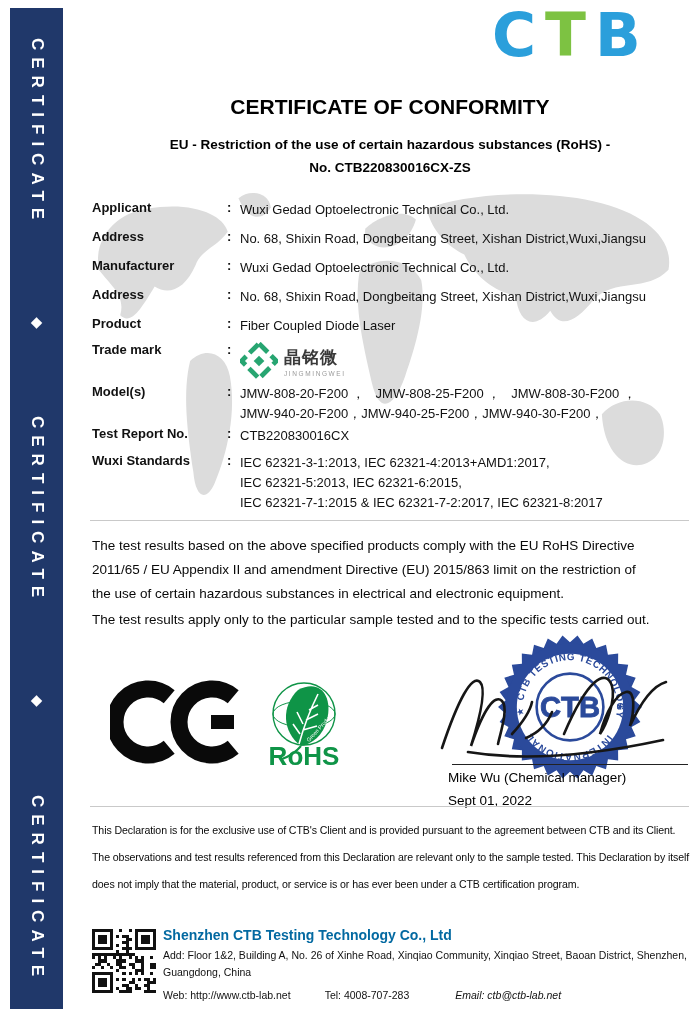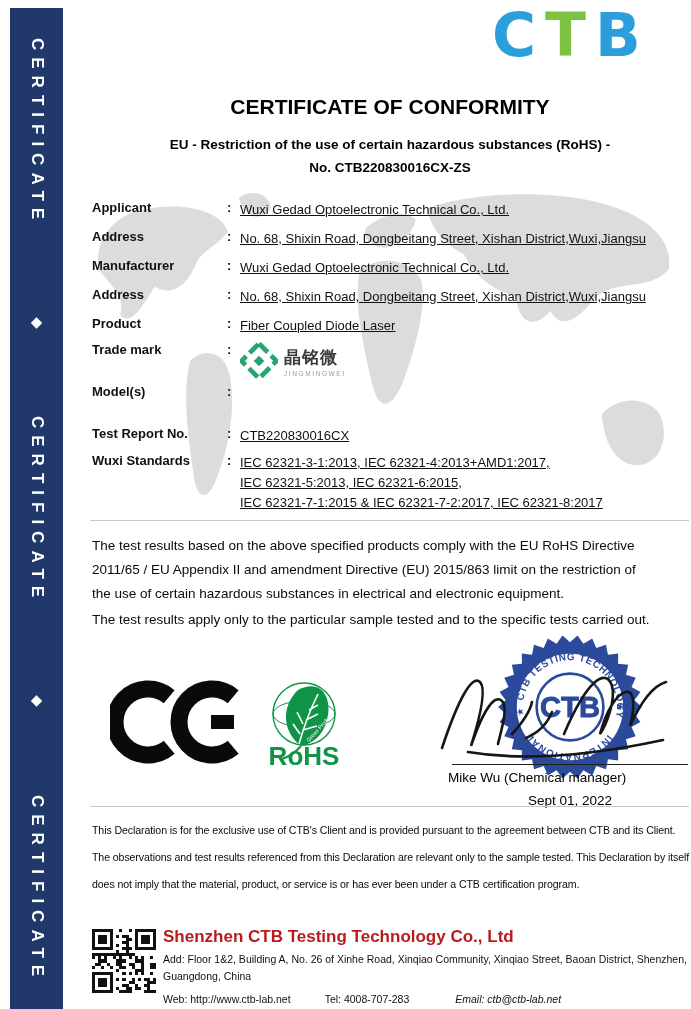--- a/index.html
+++ b/index.html
@@ -22,45 +22,45 @@
   .subtitle{position:absolute;left:90px;width:600px;top:137px;text-align:center;
             font-size:13.5px;font-weight:bold;color:#000;}
   .certno{position:absolute;left:90px;width:600px;top:160px;text-align:center;
           font-size:13.5px;font-weight:bold;color:#000;}
   
   .map{position:absolute;left:88px;top:186px;width:602px;height:350px;}
   
   .frow{position:absolute;left:92px;display:flex;align-items:flex-start;font-size:13px;}
   .flabel{width:135px;font-weight:bold;flex:none;}
   .fcolon{width:13px;font-weight:bold;flex:none;}
-  .fvalue{white-space:pre;line-height:20px;text-decoration:underline;}
+  .fvalue{white-space:pre;line-height:20px;}
   .tm-wrap{display:flex;align-items:center;}
   .tm-text{margin-left:6px;}
   .tm-cn{font-size:17px;font-weight:bold;color:#3a3a3a;letter-spacing:1px;}
   .tm-en{font-size:6.5px;color:#9a9a9a;letter-spacing:1.6px;margin-top:1px;}
   
   .divider{position:absolute;left:90px;width:599px;border-top:1px solid #c9c9c9;height:0;}
   
   .para{position:absolute;left:92px;width:600px;font-size:13.5px;color:#0a0a0a;
         line-height:24px;white-space:pre-line;}
   
   .ce{position:absolute;left:110px;top:672px;}
   .rohs{position:absolute;left:254px;top:672px;}
   .seal{position:absolute;left:497px;top:634px;}
   .signature{position:absolute;left:428px;top:642px;pointer-events:none;}
   .sigline{position:absolute;left:452px;top:764px;width:236px;border-top:1.5px solid #222;height:0;}
   .signer{position:absolute;left:448px;width:244px;top:770px;text-align:left;font-size:13.5px;color:#000;}
-  .sigdate{position:absolute;left:448px;width:244px;top:793px;text-align:center;font-size:13.5px;color:#000;}
+  .sigdate{position:absolute;left:448px;width:244px;top:793px;font-size:13.5px;color:#000;}
   
   .disclaimer{position:absolute;left:92px;width:606px;top:817px;font-size:10.6px;
               letter-spacing:-0.1px;line-height:27px;color:#0a0a0a;white-space:pre-line;}
   
   .qr{position:absolute;left:92px;top:929px;}
   .footer{position:absolute;left:163px;top:927px;width:525px;}
-  .f-company{font-size:17px;font-weight:bold;color:#b91c1c;}
+  .f-company{font-size:14px;font-weight:bold;color:#0369a1;}
   .f-addr{font-size:10.5px;line-height:17px;margin-top:4px;white-space:pre-line;color:#111;}
   .f-contact{display:flex;margin-top:8px;font-size:10.5px;color:#111;}
   .f-contact .gap1{margin-left:34px;} .f-contact .gap2{margin-left:46px;font-style:italic;}
 </style>
 </head>
 <body>
 
 <div class="page">
 
   <div class="sidebar">
@@ -126,20 +126,22 @@
       </svg>
       <span class="tm-text">
         <div class="tm-cn">晶铭微</div>
         <div class="tm-en">JINGMINGWEI</div>
       </span>
     </span>
   </div>
   <div class="frow" style="top:384px">
     <span class="flabel">Model(s)</span>
     <span class="fcolon">:</span>
+    <span class="fvalue">JMW-808-20-F200 ，   JMW-808-25-F200 ，   JMW-808-30-F200 ，
+JMW-940-20-F200，JMW-940-25-F200，JMW-940-30-F200，</span>
   </div>
   <div class="frow" style="top:426px">
     <span class="flabel">Test Report No.</span>
     <span class="fcolon">:</span>
     <span class="fvalue">CTB220830016CX</span>
   </div>
   <div class="frow" style="top:453px">
     <span class="flabel">Wuxi Standards</span>
     <span class="fcolon">:</span>
     <span class="fvalue">IEC 62321-3-1:2013, IEC 62321-4:2013+AMD1:2017,

